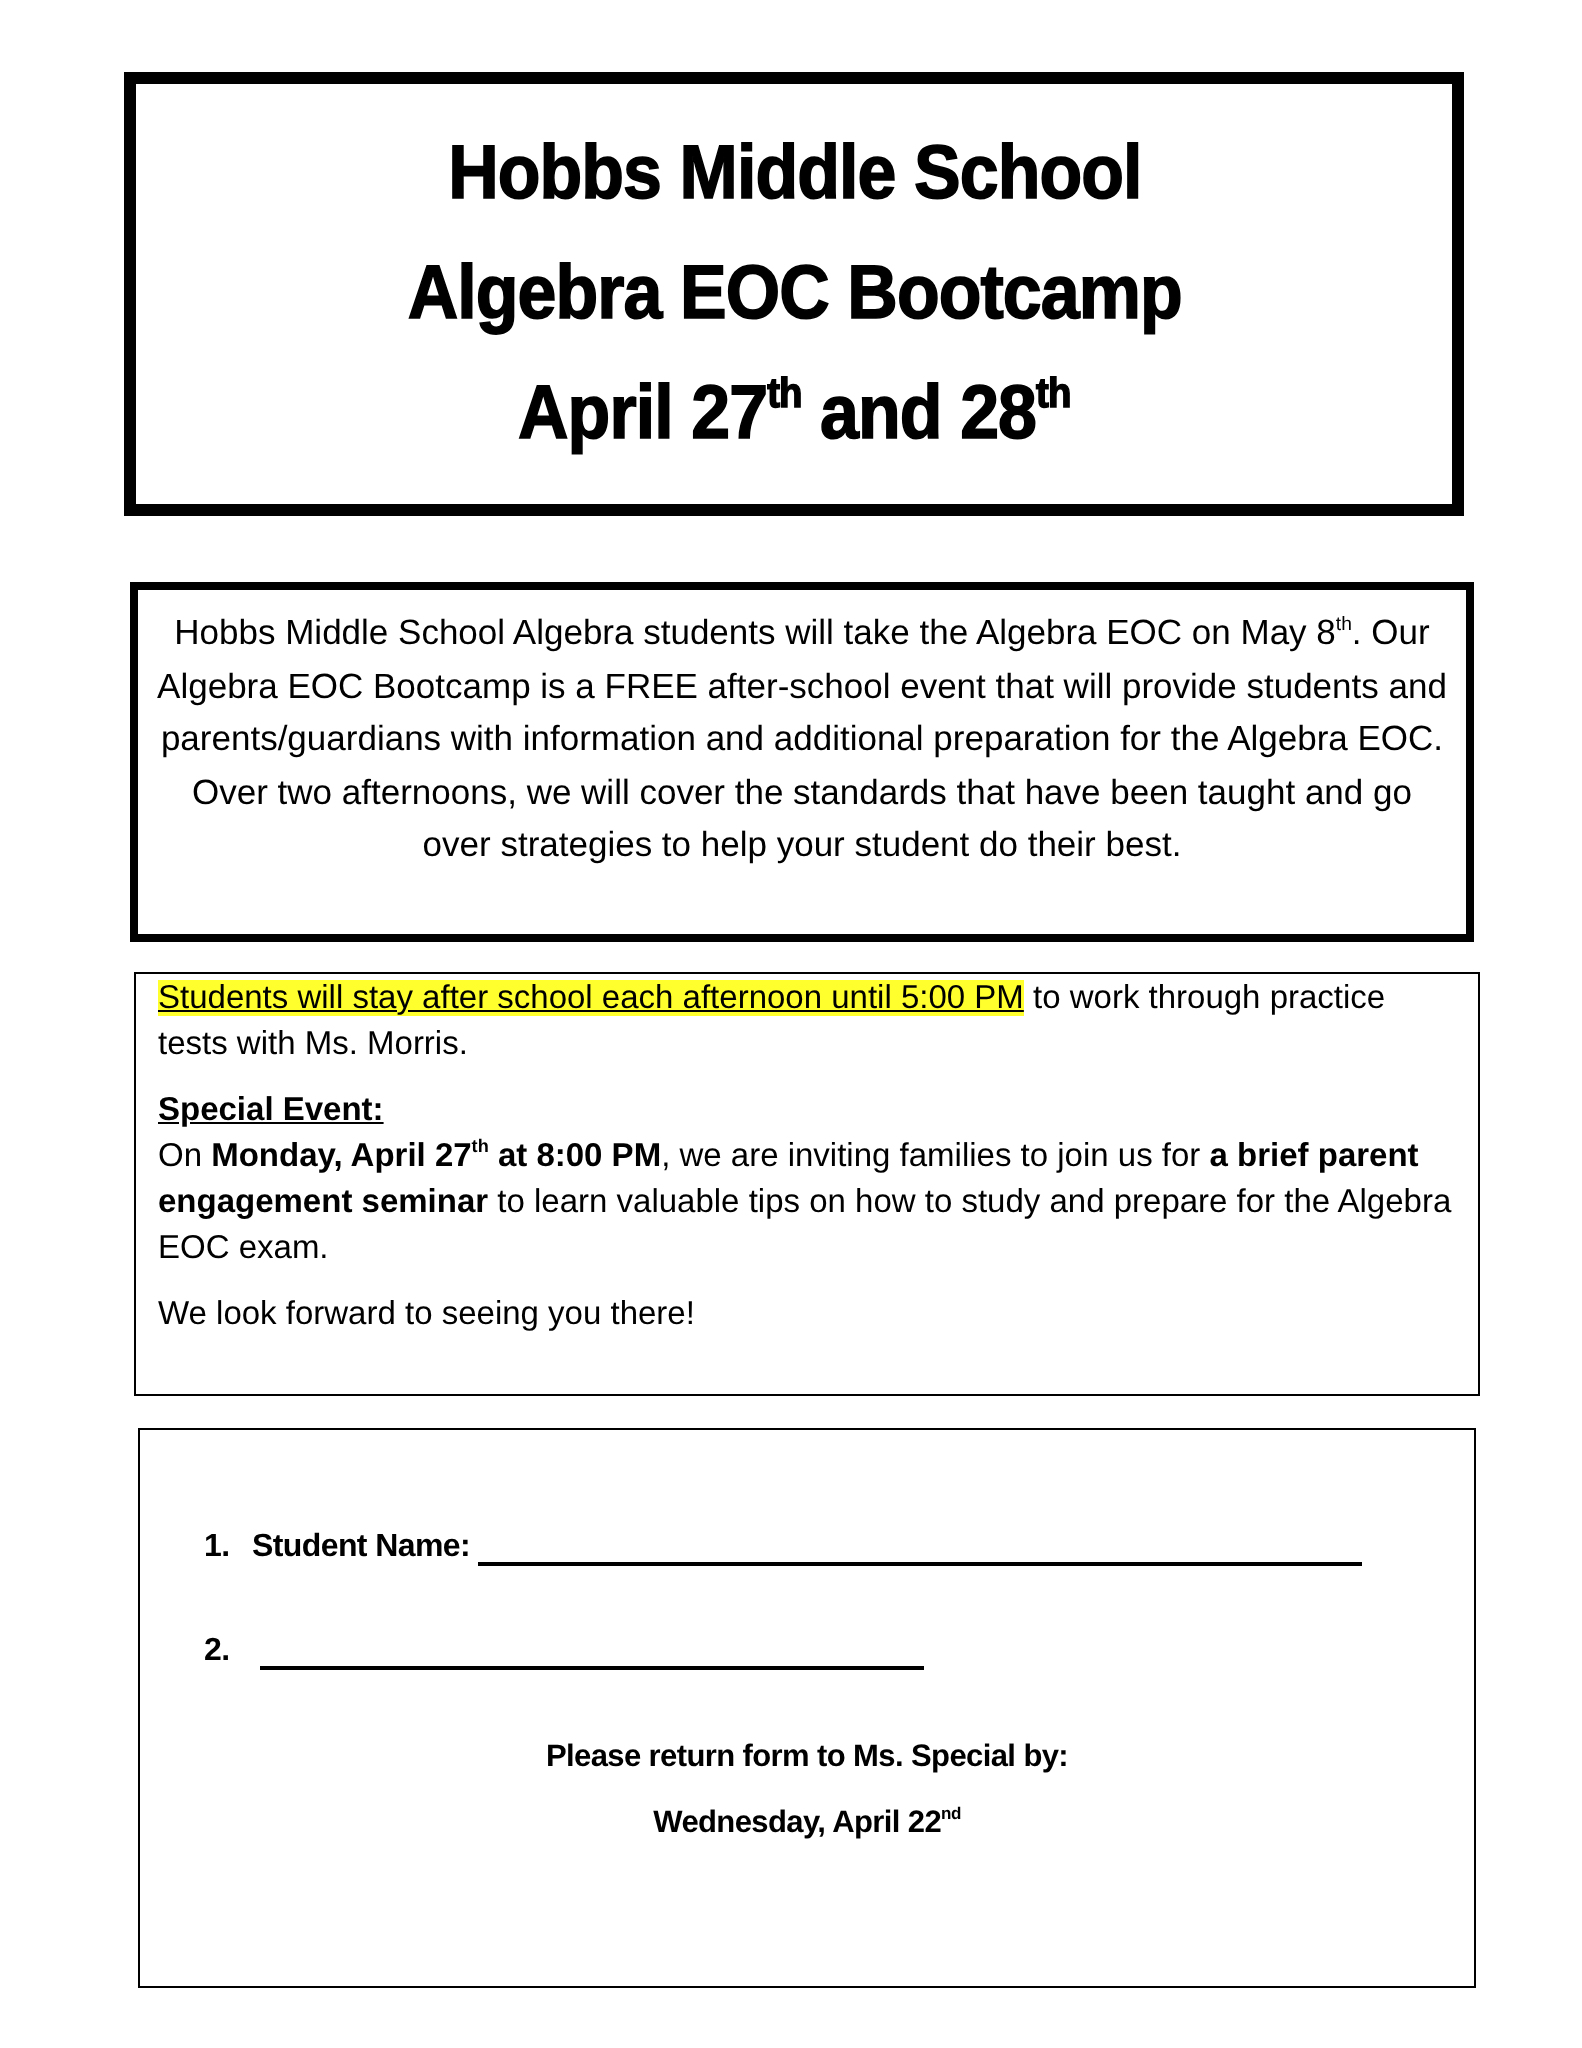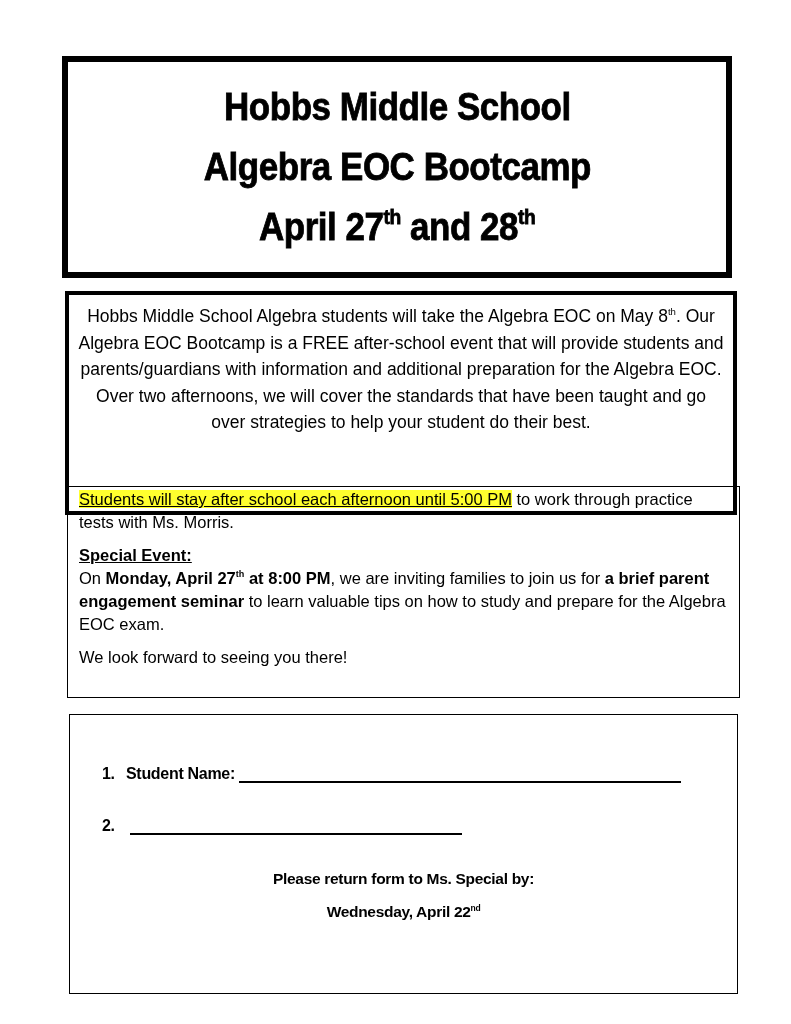--- a/index.html
+++ b/index.html
@@ -1,31 +1,31 @@
 <!DOCTYPE html>
 <html><head>
 <meta charset="utf-8">
 <style>
   html, body { margin: 0; padding: 0; background: #ffffff; }
   body { width: 791px; height: 1024px; position: relative; overflow: hidden; color: #000; font-family: "Liberation Sans", "DejaVu Sans", sans-serif; }
   sup { font-size: 0.55em; vertical-align: 0.75em; line-height: 0; }
 
   #title-box {
-    position: absolute; left: 62px; top: 56px; width: 670px; height: 222px;
+    position: absolute; left: 62px; top: 36px; width: 670px; height: 222px;
     border: 6px solid #000; box-sizing: border-box;
     display: flex; flex-direction: column; justify-content: center; align-items: center;
   }
   .title-line {
     font-family: "Liberation Sans", sans-serif; font-weight: 900; font-size: 38px;
     letter-spacing: -0.5px; line-height: 60px; transform: scaleX(0.92);
     -webkit-text-stroke: 0.8px #000;
   }
 
   #intro-box {
-    position: absolute; left: 65px; top: 291px; width: 672px; height: 224px;
+    position: absolute; left: 65px; top: 291px; width: 672px; height: 180px;
     border: 4px solid #000; box-sizing: border-box;
     padding: 8px 8px; text-align: center;
     font-size: 17.5px; line-height: 26.5px;
   }
   #intro-box p { margin: 0; }
 
   #details-box {
     position: absolute; left: 67px; top: 486px; width: 673px; height: 212px;
     border: 1.5px solid #000; box-sizing: border-box;
     padding: 1px 11px; font-size: 16.5px; line-height: 23px;

